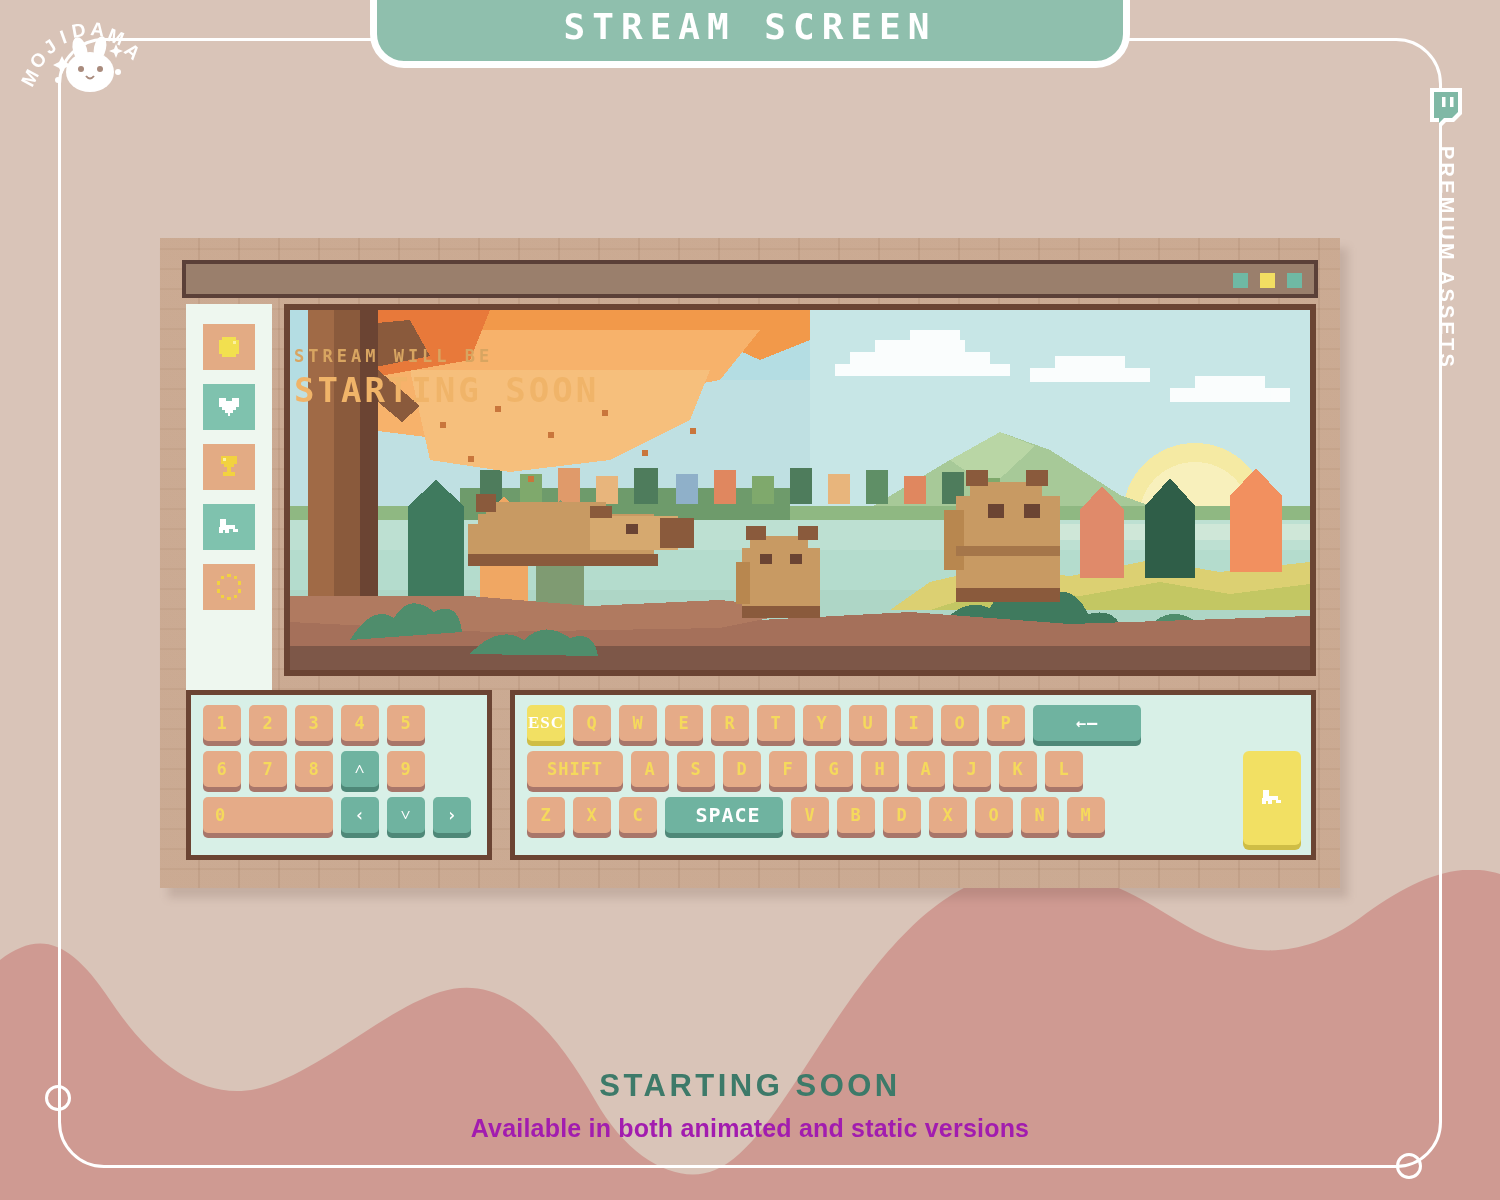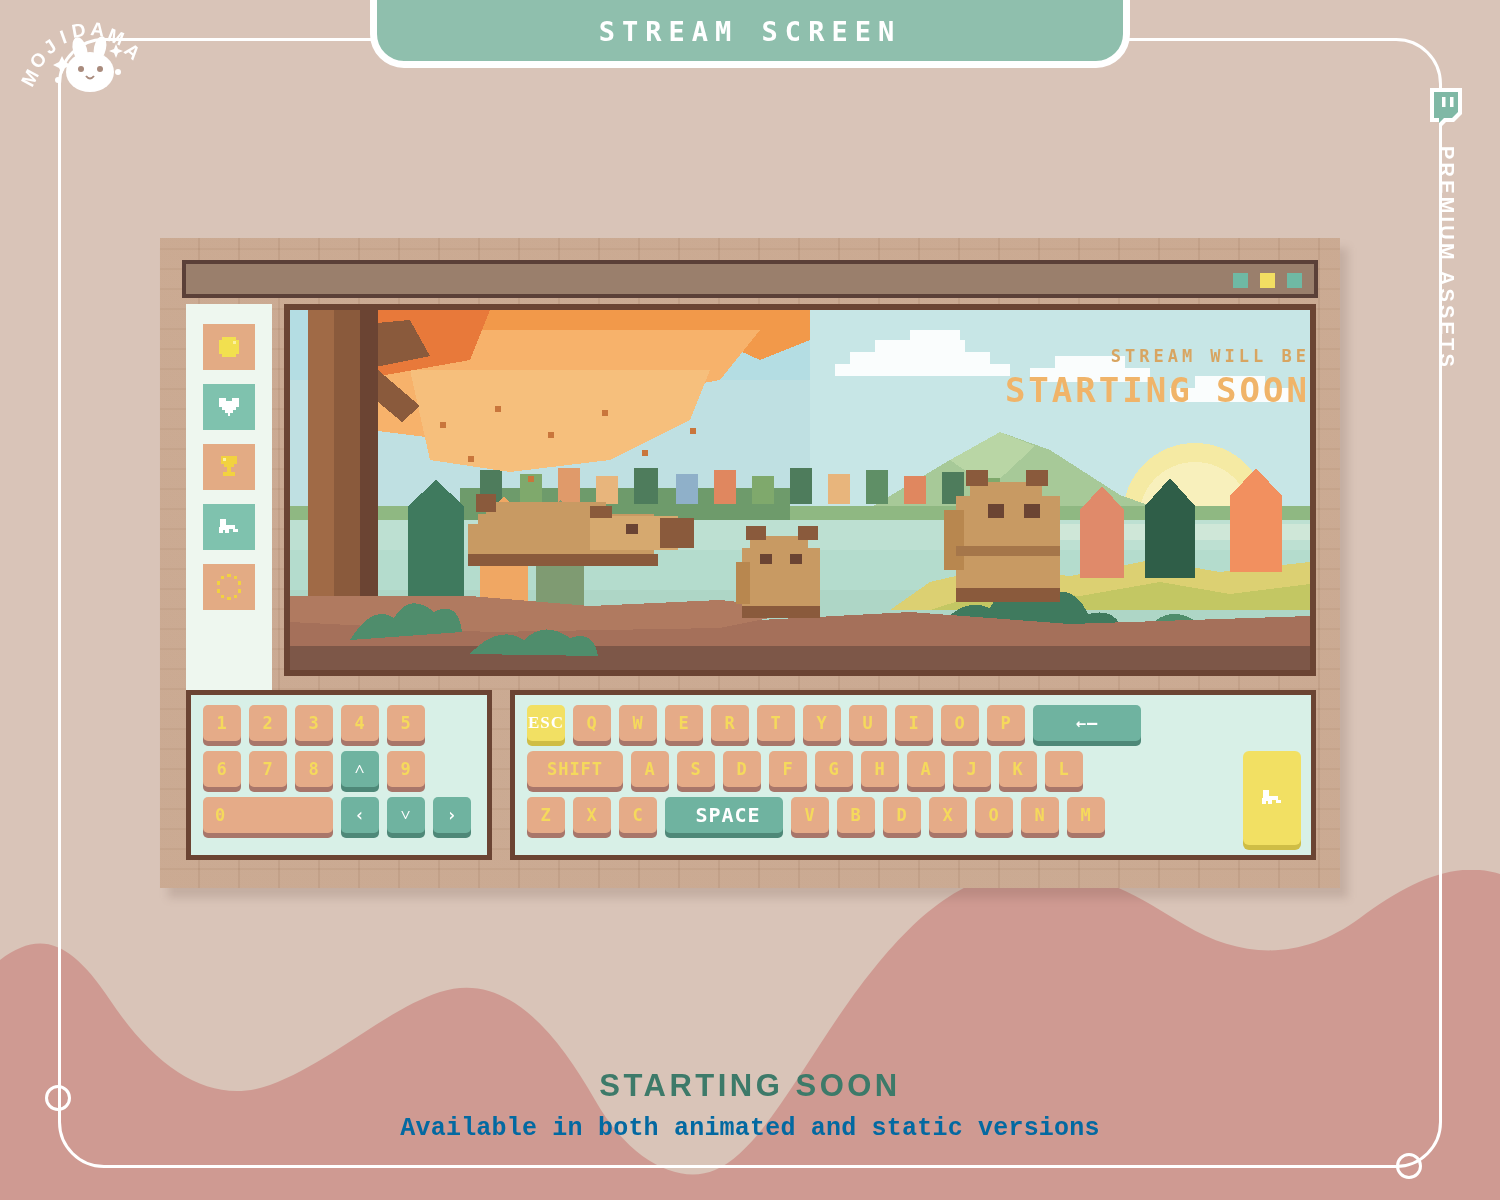--- a/index.html
+++ b/index.html
@@ -36,21 +36,21 @@
     width: 760px; height: 110px;
     background: #8fbfad;
     border: 7px solid #ffffff;
     border-radius: 0 0 34px 34px;
     z-index: 6;
     display: flex; align-items: flex-end; justify-content: center;
     padding-bottom: 14px;
   }
   .header-title {
     font-family: "DejaVu Sans Mono", monospace;
-    font-size: 27px;
+    font-size: 36px;
     letter-spacing: 7px;
     color: #ffffff;
     font-weight: 700;
     -webkit-font-smoothing: none;
   }
 
   
   .logo { position: absolute; left: 18px; top: 14px; width: 150px; height: 94px; z-index: 7; }
 
   
@@ -120,22 +120,22 @@
   
   .scene-frame {
     position: absolute; left: 124px; top: 66px;
     width: 1032px; height: 372px;
     background: #6b4433;
     padding: 6px;
   }
   .scene { position: relative; width: 100%; height: 100%; overflow: hidden; background: #cfe8e0; }
   .scene svg { display: block; width: 100%; height: 100%; }
   .scene-text {
-    position: absolute; left: 11px; right: 0; top: 36px;
-    text-align: right;
+    position: absolute; left: 4px; right: 0; top: 36px;
+    text-align: left;
     font-family: "DejaVu Sans Mono", monospace;
     z-index: 5;
   }
   .scene-text .small {
     display: block; font-size: 17px; letter-spacing: 4px;
     color: #d8a561; font-weight: 700;
   }
   .scene-text .big {
     display: block; font-size: 34px; letter-spacing: 3px;
     color: #f0b469; font-weight: 700; margin-top: 4px;
@@ -179,21 +179,21 @@
     display: flex; align-items: center; justify-content: center;
   }
 
   
   .caption { position: absolute; left: 0; right: 0; top: 1068px; text-align: center; z-index: 6; }
   .caption-title {
     font-size: 31px; font-weight: 700; letter-spacing: 3.5px; color: #3d7a69;
   }
   .caption-sub {
     margin-top: 10px; font-size: 25px; font-weight: 700;
-    color: #0369a1; letter-spacing: 0.2px; font-family: Liberation Mono, monospace;
+    color: #a21caf; letter-spacing: 0.2px;
   }
 </style>
 </head>
 <body>
 
 <svg class="bg-wave" viewBox="0 0 1500 330" preserveAspectRatio="none">
   <path d="M0,90 C40,60 70,70 110,130 C160,205 215,235 270,215 C330,193 385,140 440,122 C505,101 555,160 595,230 C630,292 680,315 715,300 C760,281 800,200 850,130 C905,54 960,0 1035,0 C1100,0 1140,28 1185,55 C1240,88 1300,92 1360,48 C1410,11 1455,-10 1500,4 L1500,330 L0,330 Z" fill="#cf9a92"></path>
 </svg>
 
 <div class="outer-frame"></div>

